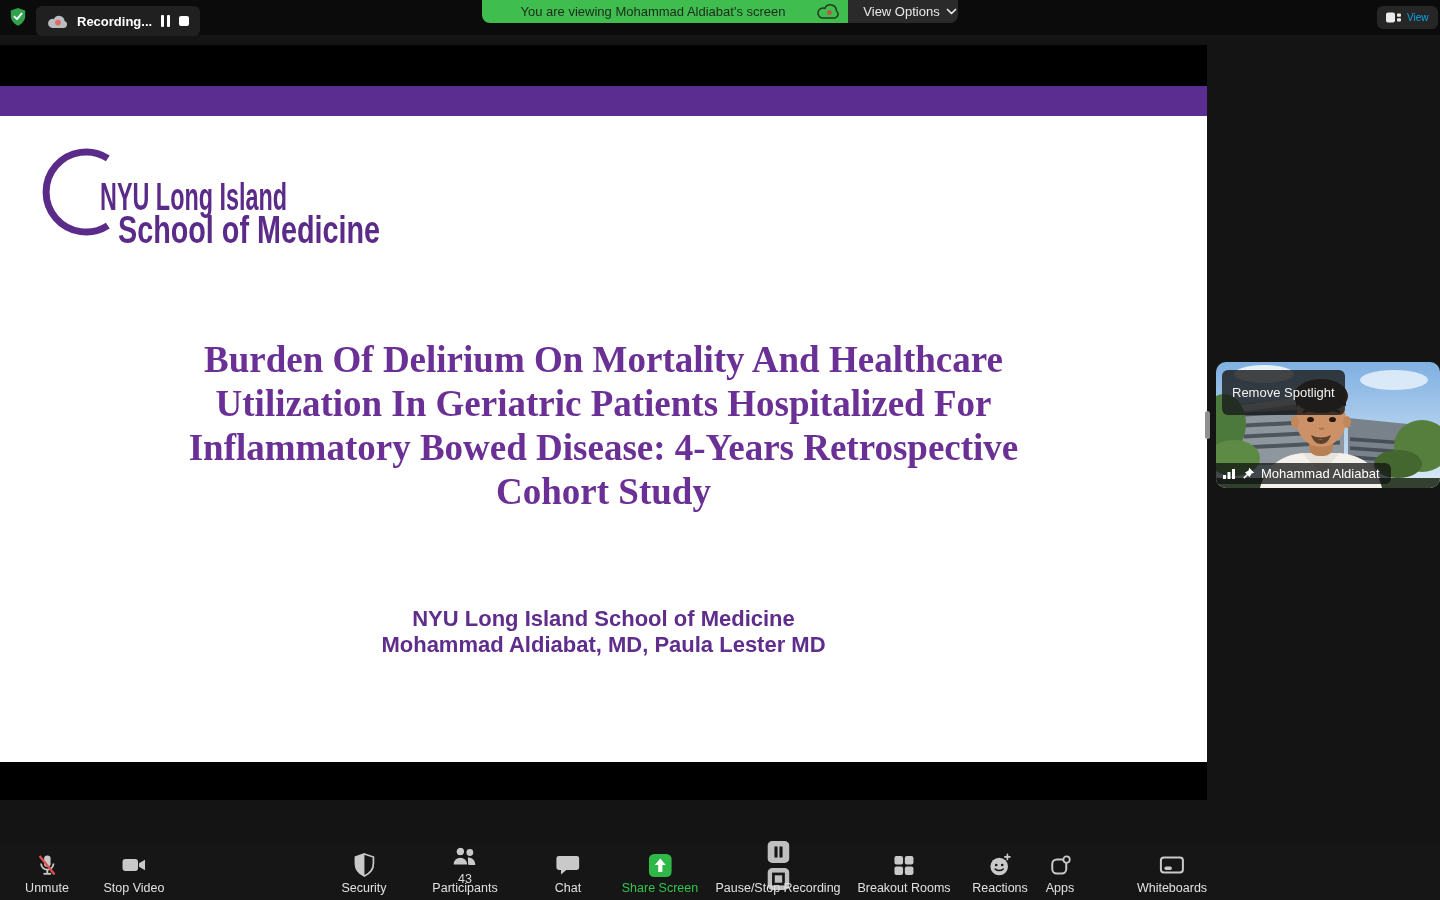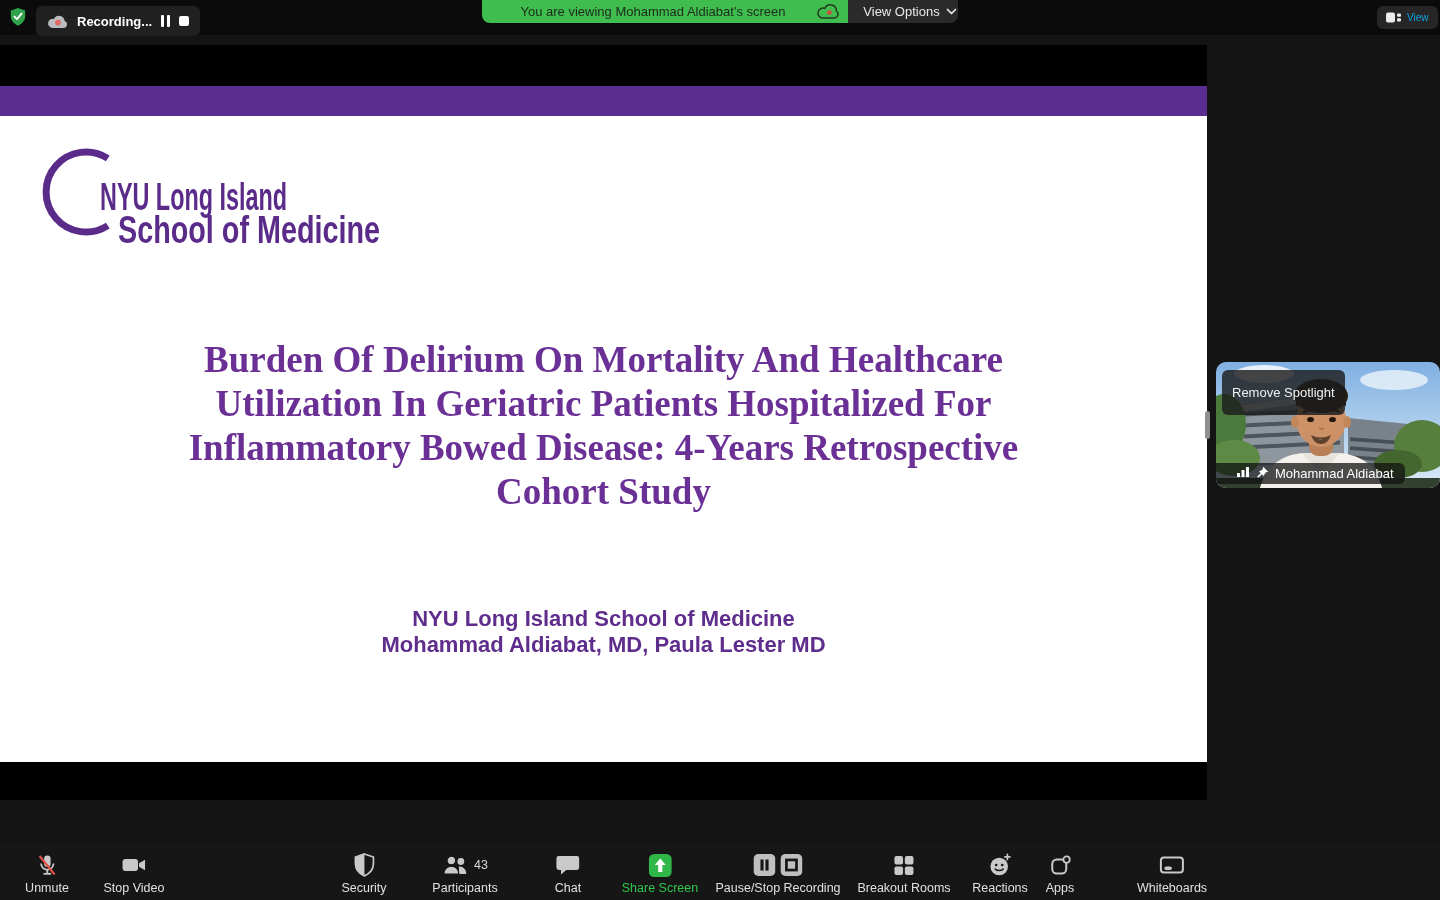--- a/index.html
+++ b/index.html
@@ -45,30 +45,30 @@
                    font-weight:700; font-size:22px; line-height:26px;
                    color:var(--authors-purple,#5f2d8c); }
 
   
   .video-tile { position:absolute; left:1216px; top:362px; width:224px; height:126px;
                 border-radius:10px; overflow:hidden; background:#333; cursor:pointer; }
   .video-tile svg.scene { position:absolute; left:0; top:0; }
   .remove-spotlight { position:absolute; left:6px; top:8px; background:rgba(28,28,28,.82);
                       color:#f2f2f2; font-size:13px; padding:15px 10px; border-radius:6px; cursor:pointer; }
   .name-pill { position:absolute; left:0; bottom:4px; background:rgba(18,18,18,.75);
-               display:flex; align-items:flex-start; gap:6px; padding:3px 11px 3px 21px;
+               display:flex; align-items:center; gap:6px; padding:3px 11px 3px 7px;
                border-radius:0 6px 6px 0; }
   .name-pill .pname { color:#ffffff; font-size:13px; }
   .drag-handle { position:absolute; left:1205px; top:411px; width:5px; height:28px;
                  border-radius:3px; background:#8f8f8f; cursor:grab; }
 
   
   .toolbar { position:absolute; left:0; top:845px; width:1440px; height:55px; background:#161616; }
   .tb { position:absolute; top:7px; transform:translateX(-50%); text-align:center; cursor:pointer; }
-  .tb .irow { height:26px; display:flex; align-items:center; justify-content:center; gap:5px; }
+  .tb .irow { height:26px; display:flex; align-items:center; justify-content:center; gap:5px;flex-direction:column; }
   .tb .tlabel { display:block; margin-top:3px; font-size:12.5px; color:#e0e0e0; white-space:nowrap; }
   .tb.green .tlabel { color:var(--share-green,#2fc64d); }
   .pcount { font-size:12.5px; color:#d8d8d8; }
 </style>
 </head>
 <body>
 
 <div class="screen">
 
   <div class="topbar">

